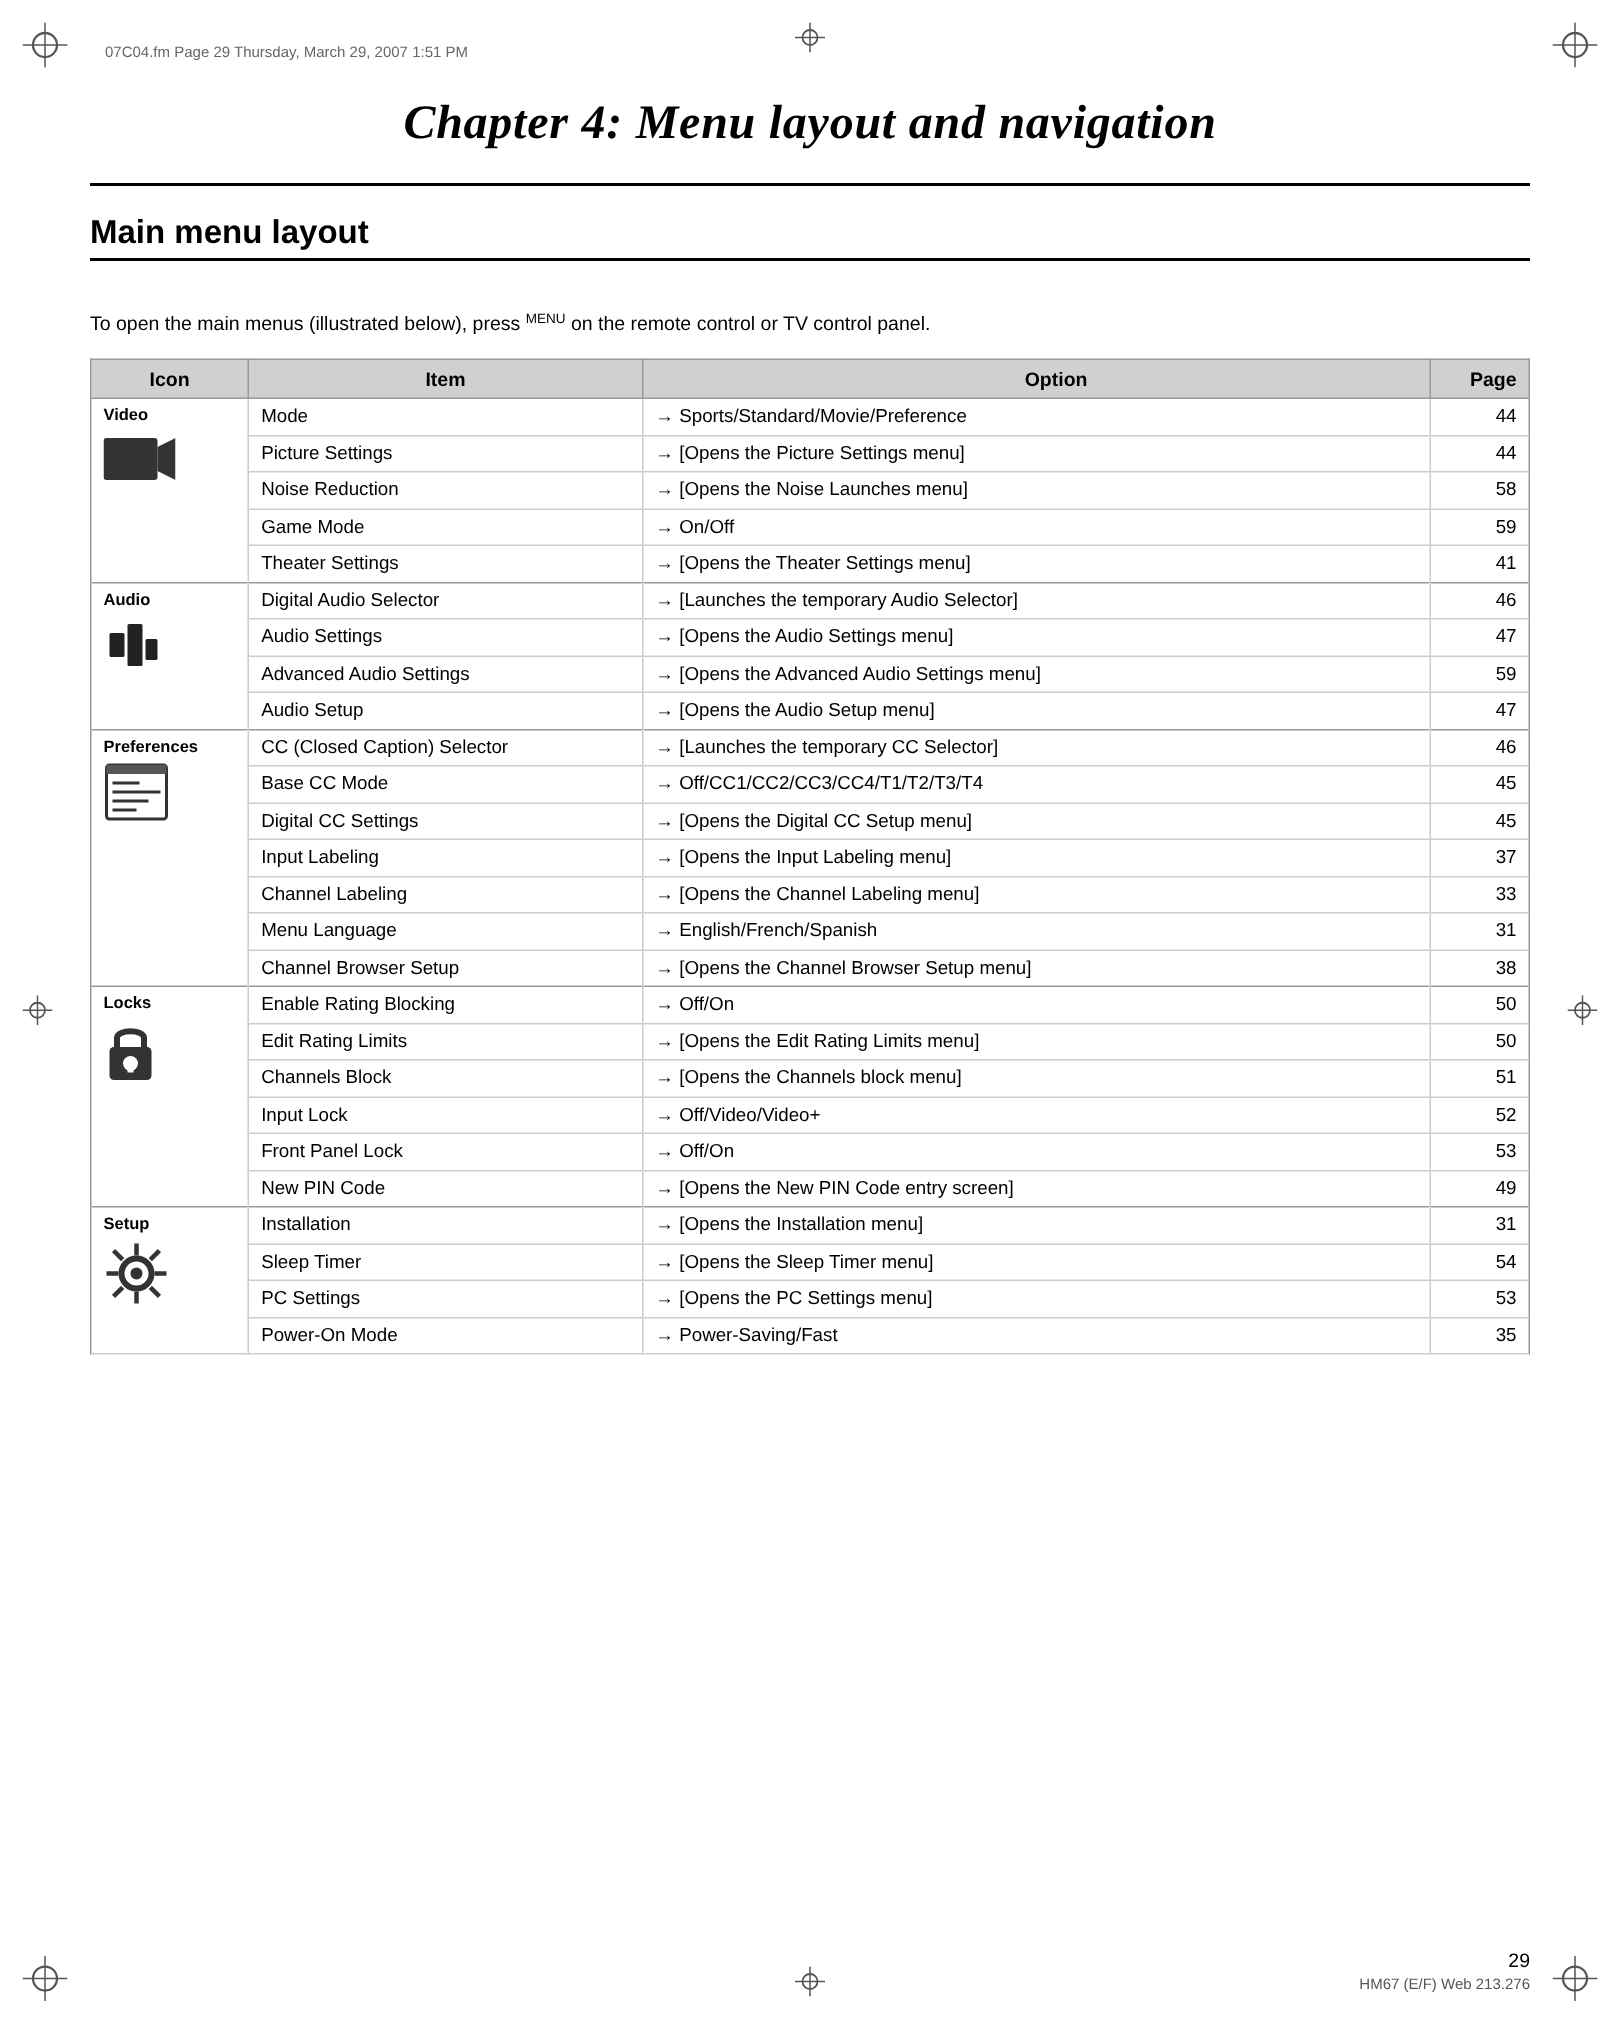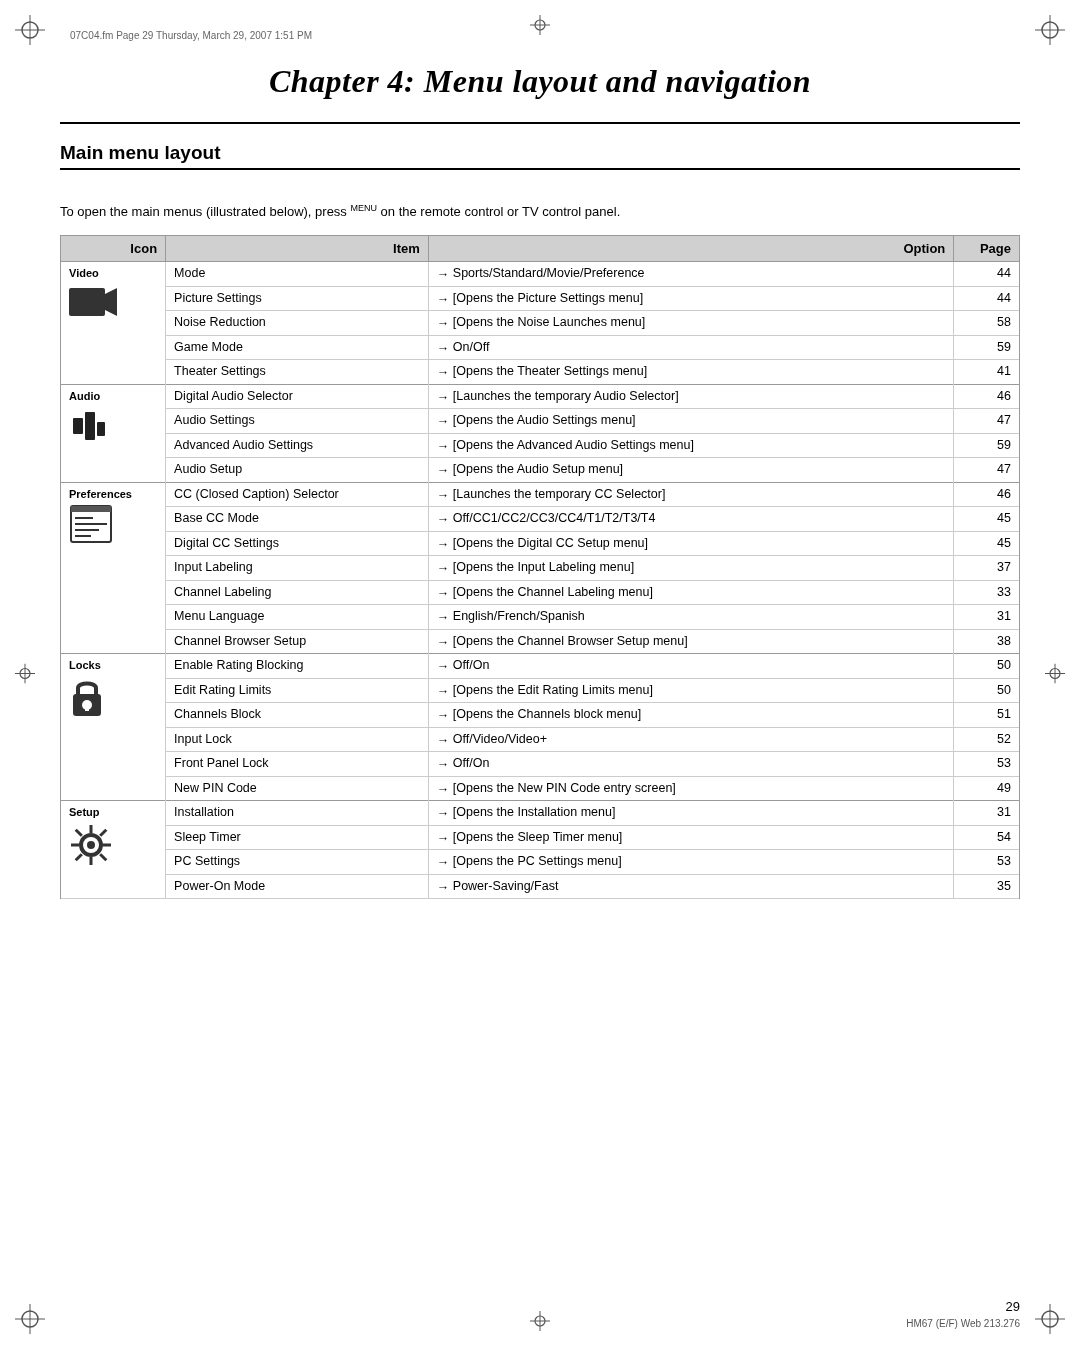--- a/index.html
+++ b/index.html
@@ -48,21 +48,21 @@
       font-weight: bold;
       font-style: italic;
       text-align: center;
       padding: 18px 0 22px 0;
       border-bottom: 2px solid #000;
       margin-bottom: 18px;
       letter-spacing: 0.5px;
     }
 
     .section-title {
-      font-size: 19px;
+      font-size: 22px;
       font-weight: bold;
       margin-bottom: 12px;
       border-bottom: 2px solid #000;
       padding-bottom: 4px;
     }
 
     .intro-text {
       font-size: 13px;
       margin-bottom: 14px;
       line-height: 1.5;
@@ -78,21 +78,21 @@
       border-collapse: collapse;
       font-size: 12.5px;
     }
 
     .menu-table thead tr {
       background: #d0d0d0;
     }
 
     .menu-table thead th {
       padding: 5px 8px;
-      text-align: right;
+      text-align: center;
       font-weight: bold;
       border: 1px solid #999;
       font-size: 13px;
     }
 
     .menu-table thead th.option-col {
       padding-left: 34px;
     }
 
     .menu-table thead th.page-col {

